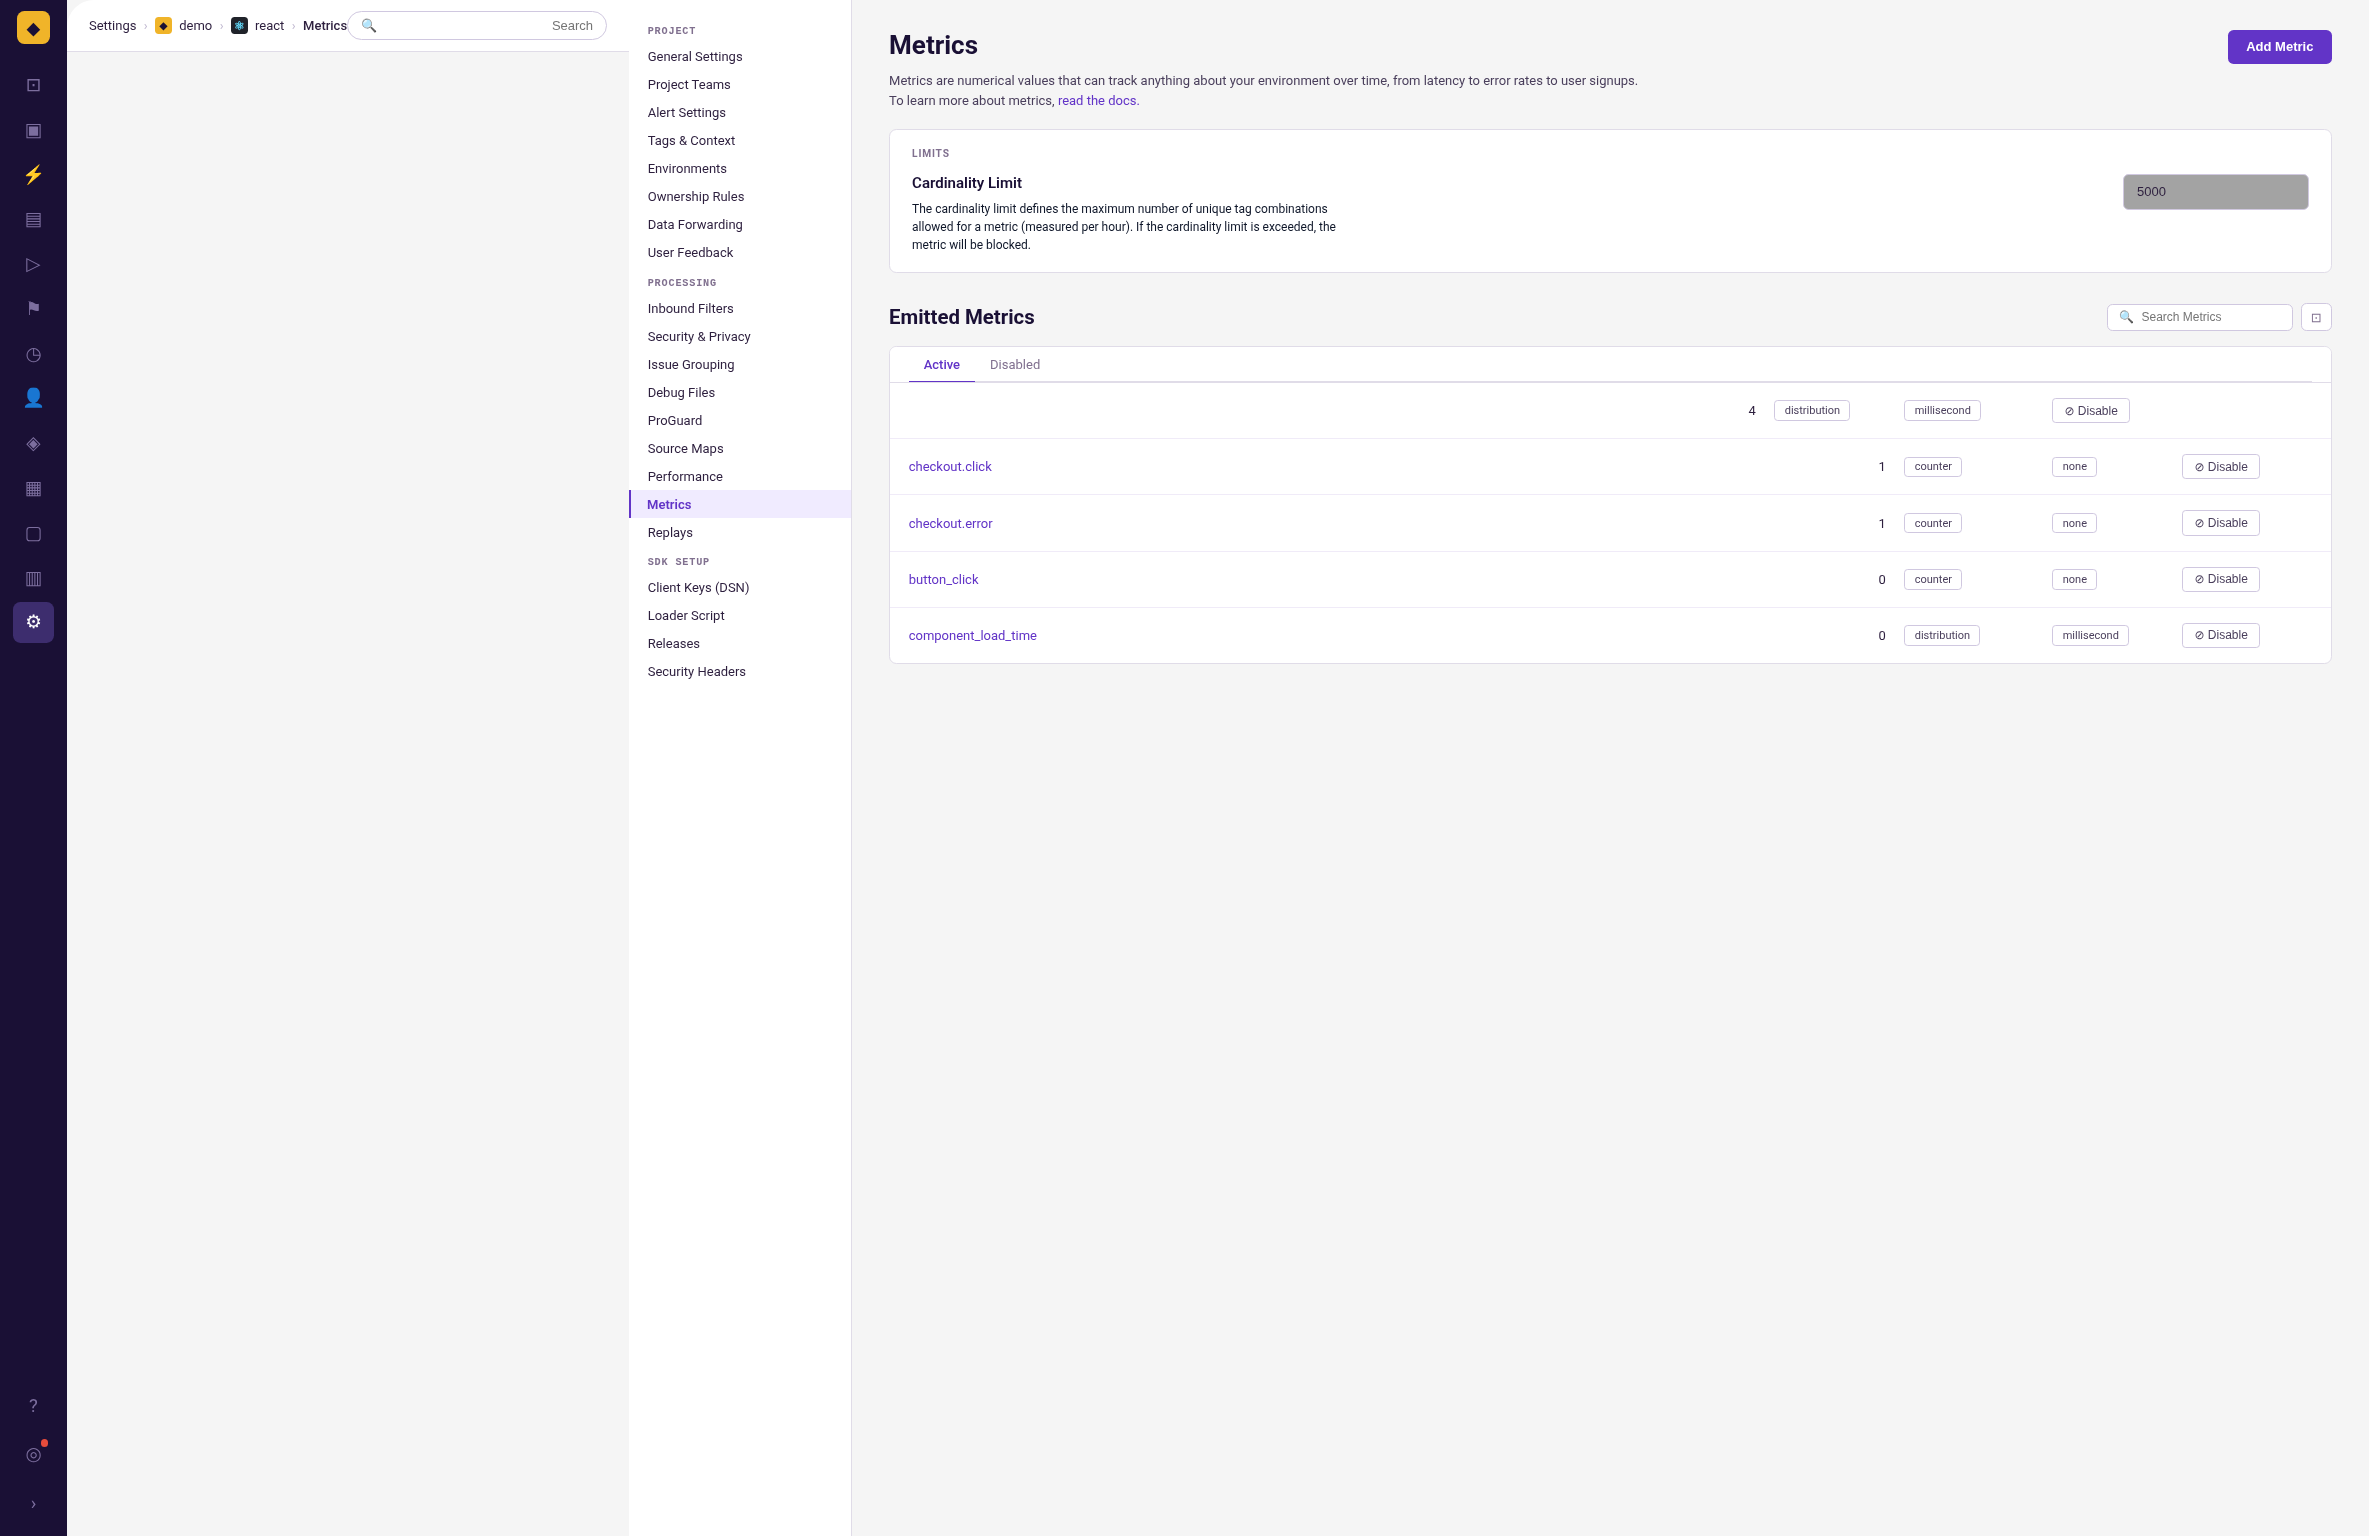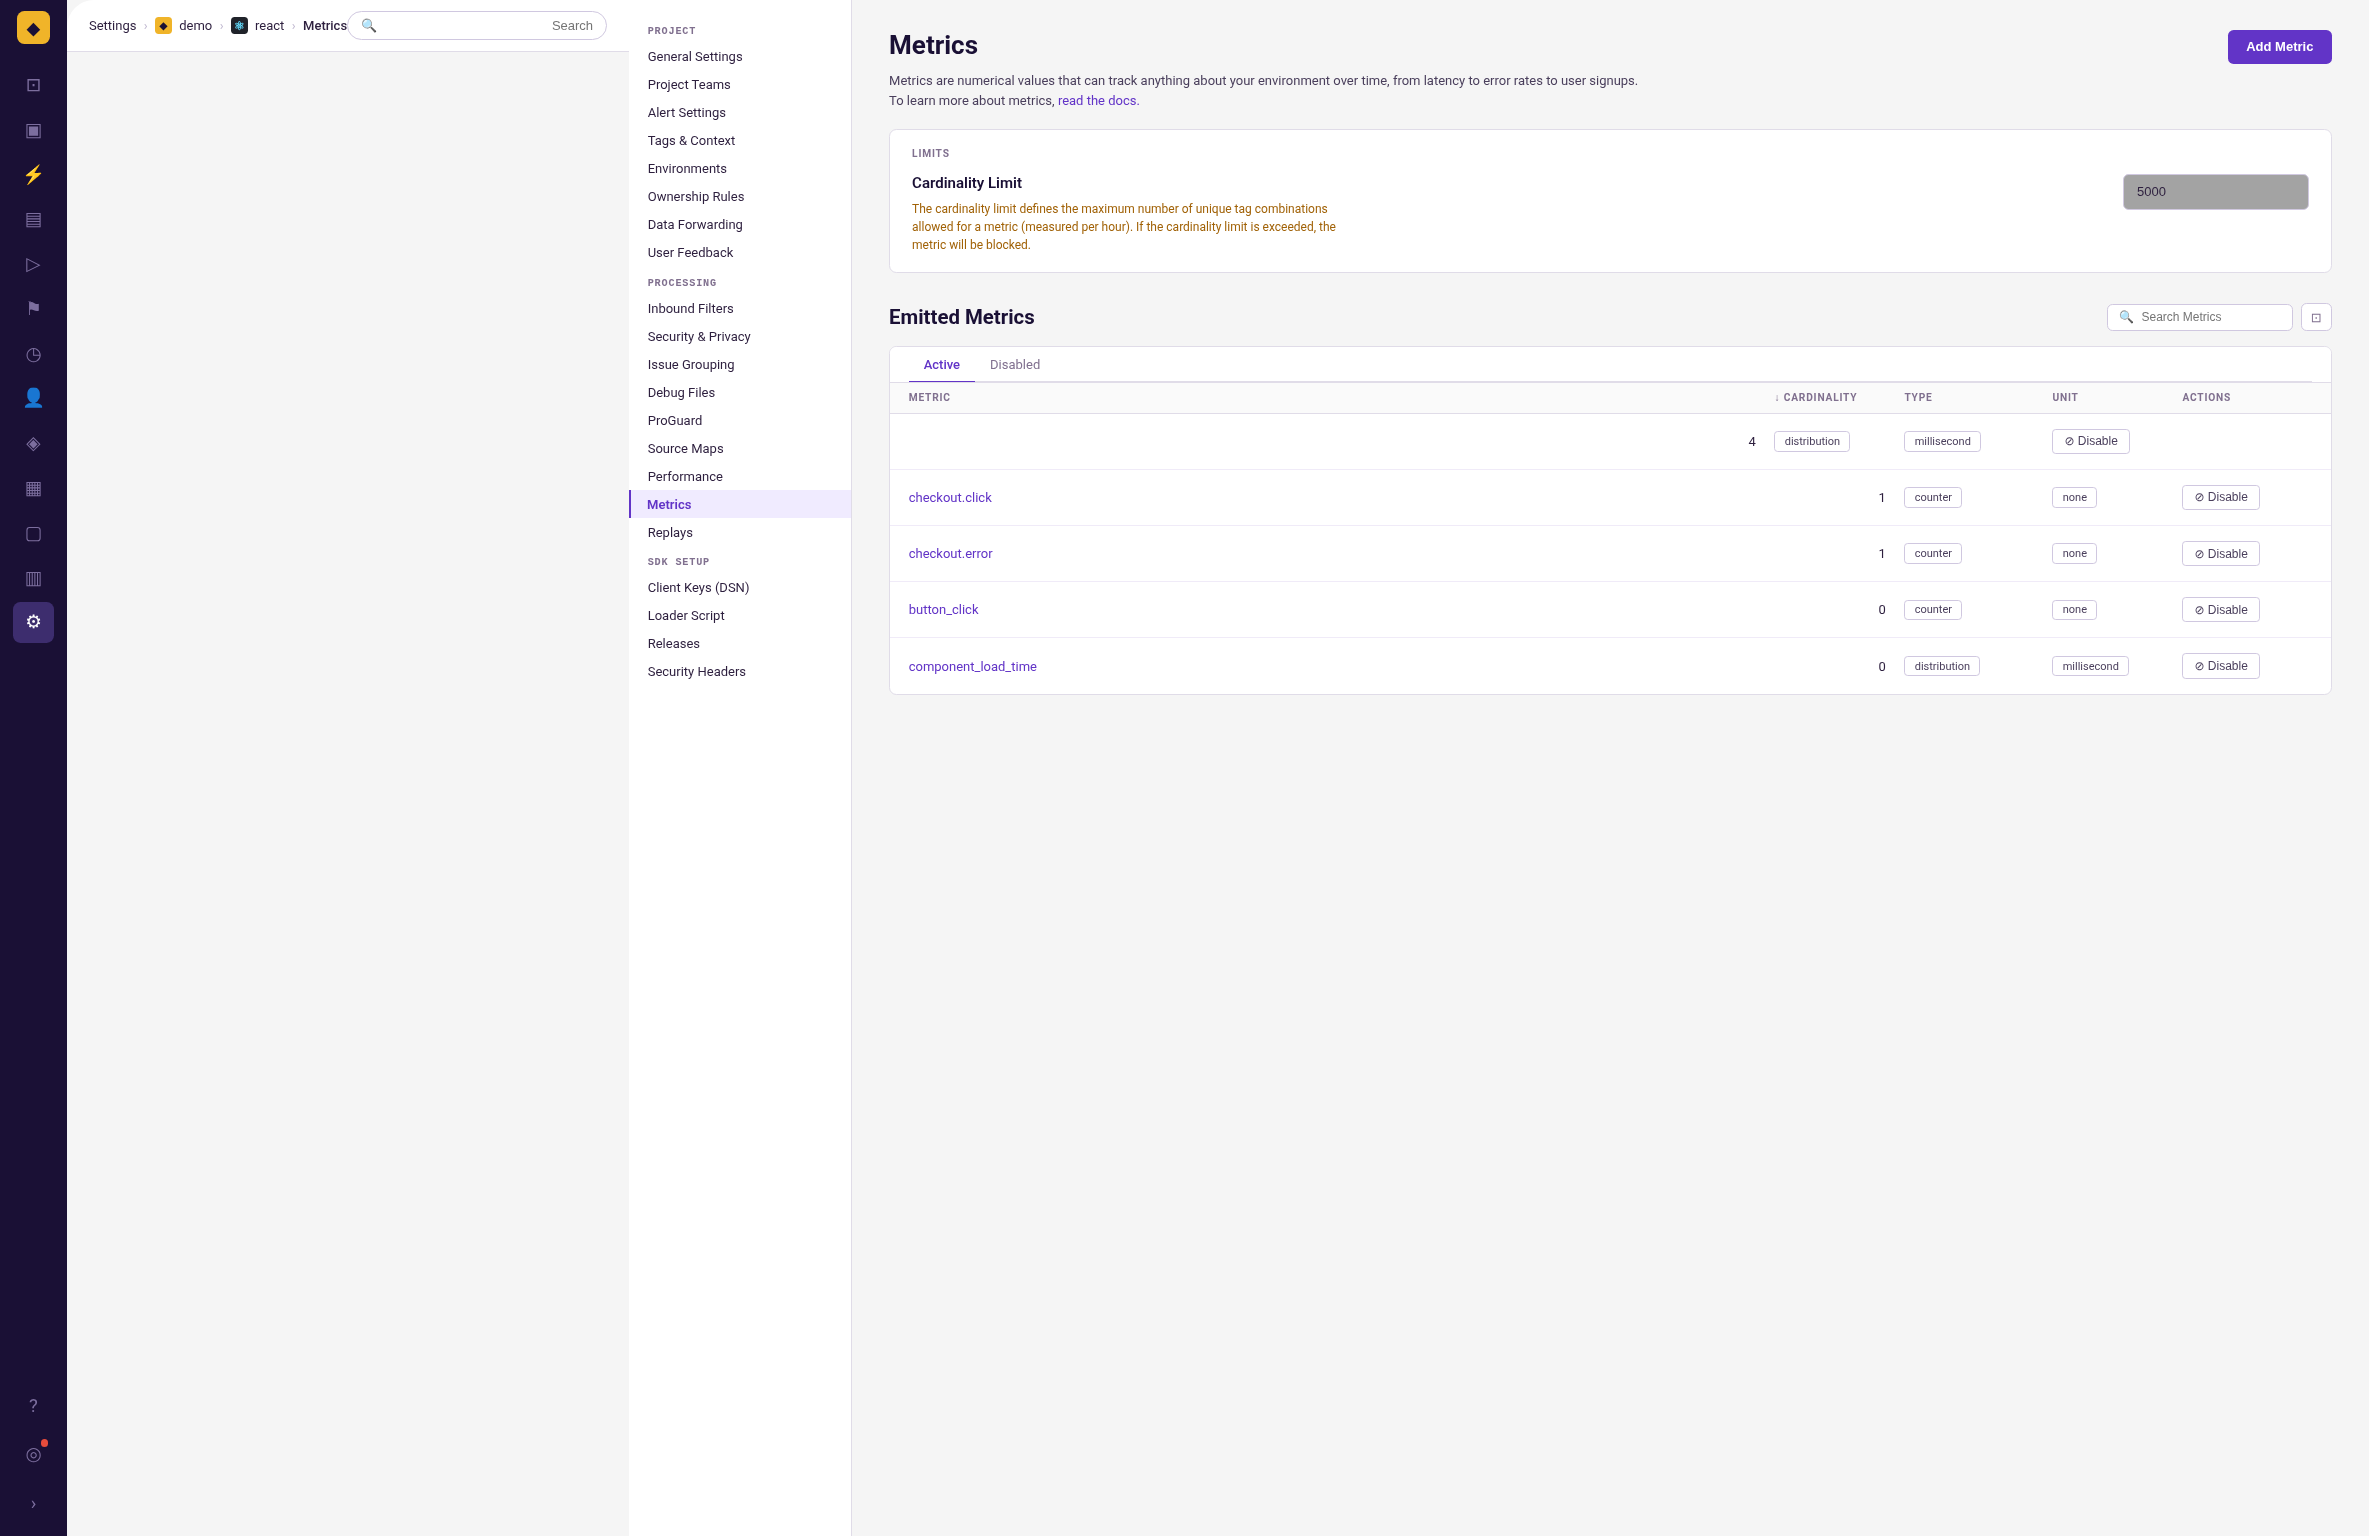--- a/index.html
+++ b/index.html
@@ -187,21 +187,21 @@
       gap: 8px;
     }
     .cardinality-info h3 {
       font-size: 15px;
       font-weight: 600;
       color: #1a1035;
       margin-bottom: 7.4px;
     }
     .cardinality-info p {
       font-size: 12px;
-      color: #a16207;
+      color: #0f172a;
       max-width: 445px;
       line-height: 1.5;
     }
     .cardinality-input {
       border: 0.9px solid #d0c8e0;
       border-radius: 5.6px;
       padding: 9.3px 13px;
       font-size: 13px;
       color: #2d1f3e;
       width: 186px;
@@ -445,27 +445,20 @@
         </div>
 
         <div class="emitted-section">
           <div class="tabs-wrapper">
             <div class="tabs">
               <div class="tab active">Active</div>
               <div class="tab">Disabled</div>
             </div>
           </div>
 
-          <div class="table-header">
-            <div class="col">METRIC</div>
-            <div class="col sortable">↓ CARDINALITY</div>
-            <div class="col">TYPE</div>
-            <div class="col">UNIT</div>
-            <div class="col">ACTIONS</div>
-          </div>
 
           <div class="table-row">
             <div class="cardinality-val">4</div>
             <div><span class="type-badge">distribution</span></div>
             <div><span class="unit-badge">millisecond</span></div>
             <div>
               <button class="disable-btn">⊘ Disable</button>
             </div>
           </div>
 

